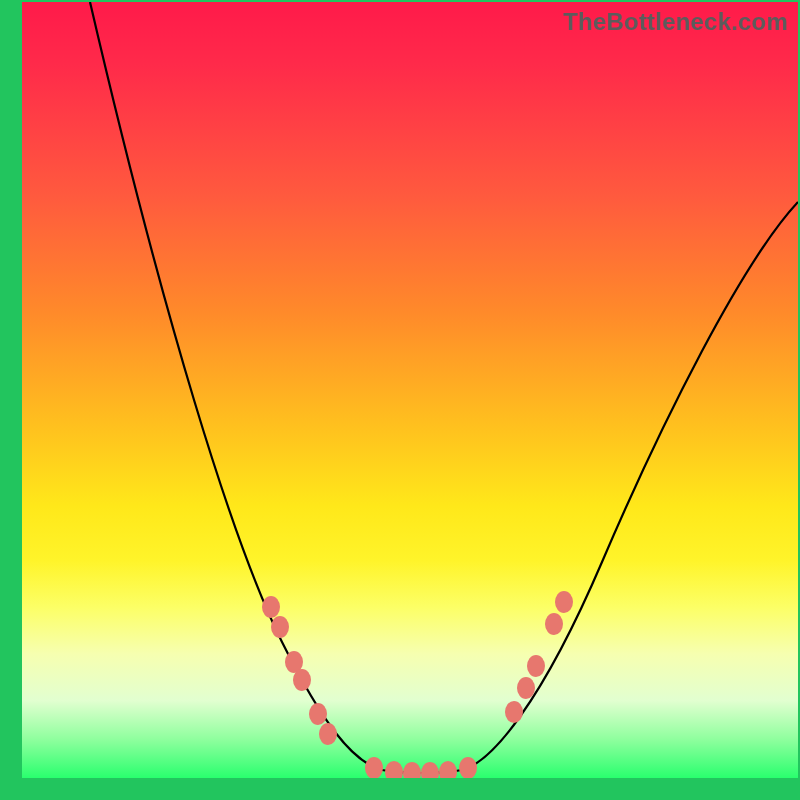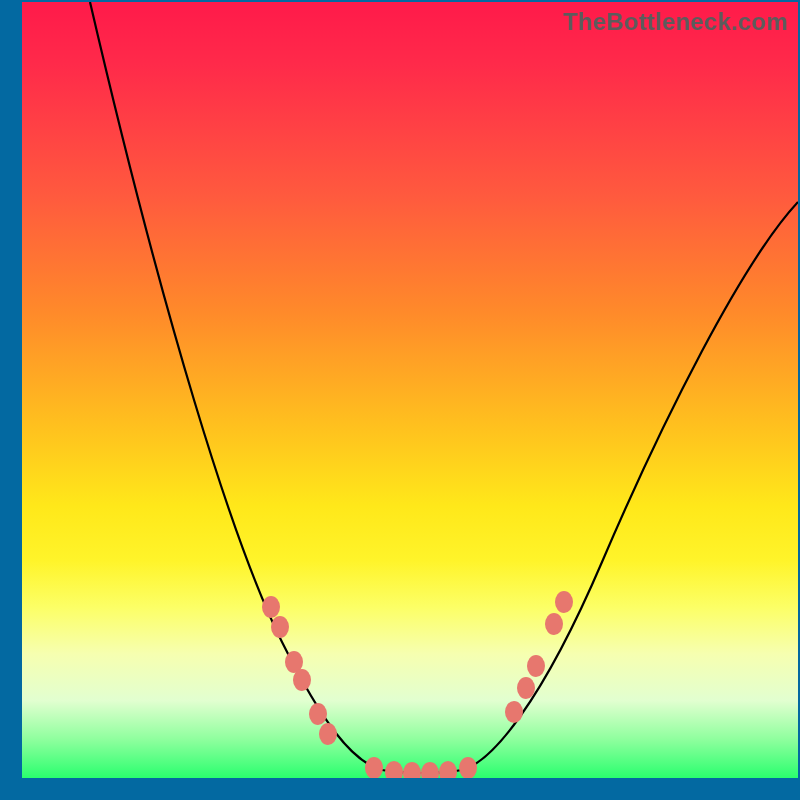--- a/index.html
+++ b/index.html
@@ -1,20 +1,20 @@
 <!DOCTYPE html>
 <html><head>
 <meta charset="utf-8">
 <style>
   * { margin: 0; padding: 0; box-sizing: border-box; }
   html, body { width: 800px; height: 800px; overflow: hidden; }
   .frame {
     width: 800px;
     height: 800px;
-    background: #0369a1;
+    background: #22c55e;
     position: relative;
   }
   .plot-area {
     position: absolute;
     left: 22px;
     top: 2px;
     width: 776px;
     height: 776px;
     background: linear-gradient(to bottom,
       #ff1a4a 0%,

